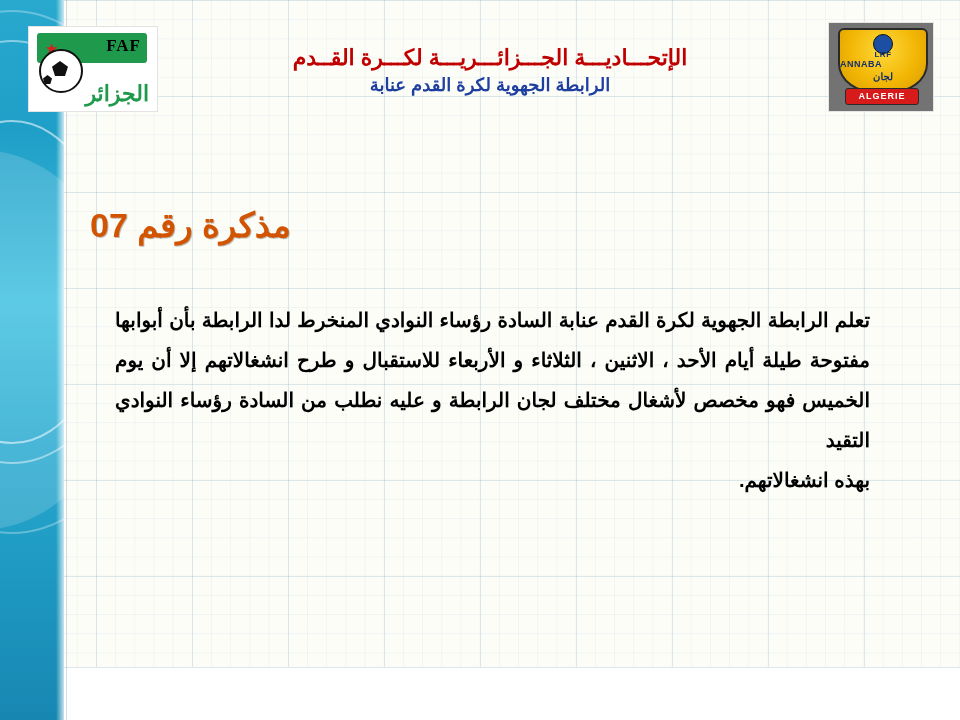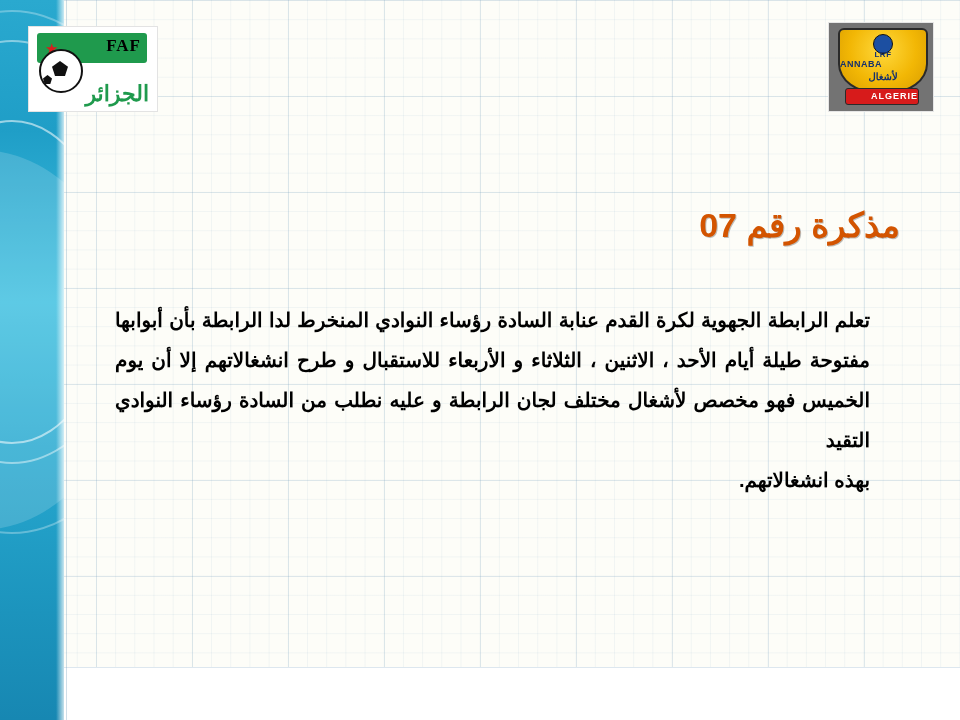--- a/index.html
+++ b/index.html
@@ -222,21 +222,21 @@
   .lrf-band {
     position: absolute;
     left: 16px; bottom: 6px;
     width: 72px; height: 15px;
     background: #d71b1b;
     border: 1px solid #2a2a2a;
     border-radius: 3px;
     color: #ffffff;
     font-size: 9px;
     font-weight: bold;
-    text-align: right;
+    text-align: center;
     line-height: 14px;
     letter-spacing: 1px;
   }
 
   .title-block {
     position: absolute;
     left: 170px; right: 150px; top: 44px;
     text-align: center;
   }
   .hdr-line1 {
@@ -253,21 +253,21 @@
     font-weight: bold;
     line-height: 26px;
     white-space: nowrap;
   }
 
   
   .doc-title {
     position: absolute;
     left: 90px; right: 60px;
     top: 205px;
-    text-align: right;
+    text-align: left;
     font-size: 34px;
     font-weight: bold;
     color: #d35400;
     text-shadow: 1px 1px 0 rgba(0,0,0,0.25);
     direction: rtl;
   }
 
   .body-text {
     position: absolute;
     right: 90px;
@@ -312,27 +312,31 @@
 
     <div class="logo-left">
       <div class="faf-green">
         <span class="faf-star">★</span>
         <span class="faf-text">FAF</span>
       </div>
       <div class="faf-ball"></div>
       <div class="faf-sub">الجزائر</div>
     </div>
 
+    <div class="title-block">
+      <div class="hdr-line1">الإتحـــاديـــة الجـــزائـــريـــة لكـــرة القــدم</div>
+      <div class="hdr-line2">الرابطة الجهوية لكرة القدم عنابة</div>
+    </div>
 
     <div class="logo-right">
       <div class="lrf-shield">
         <div class="lrf-ball-top"></div>
         <div class="lrf-text1">LRF</div>
         <div class="lrf-text2">ANNABA</div>
-        <div class="lrf-text3">لأشغال</div>
+        <div class="lrf-text3">لجان</div>
       </div>
       <div class="lrf-band">ALGERIE</div>
     </div>
 
   </div>
 
   <div class="doc-title">مذكرة رقم 07</div>
 
   <div class="body-text">
     <p>تعلم الرابطة الجهوية لكرة القدم عنابة  السادة رؤساء النوادي المنخرط لدا الرابطة بأن أبوابها مفتوحة طيلة أيام الأحد ، الاثنين ، الثلاثاء و الأربعاء للاستقبال و طرح انشغالاتهم إلا أن يوم الخميس فهو مخصص لأشغال مختلف لجان الرابطة و عليه نطلب من السادة رؤساء النوادي التقيد</p>

